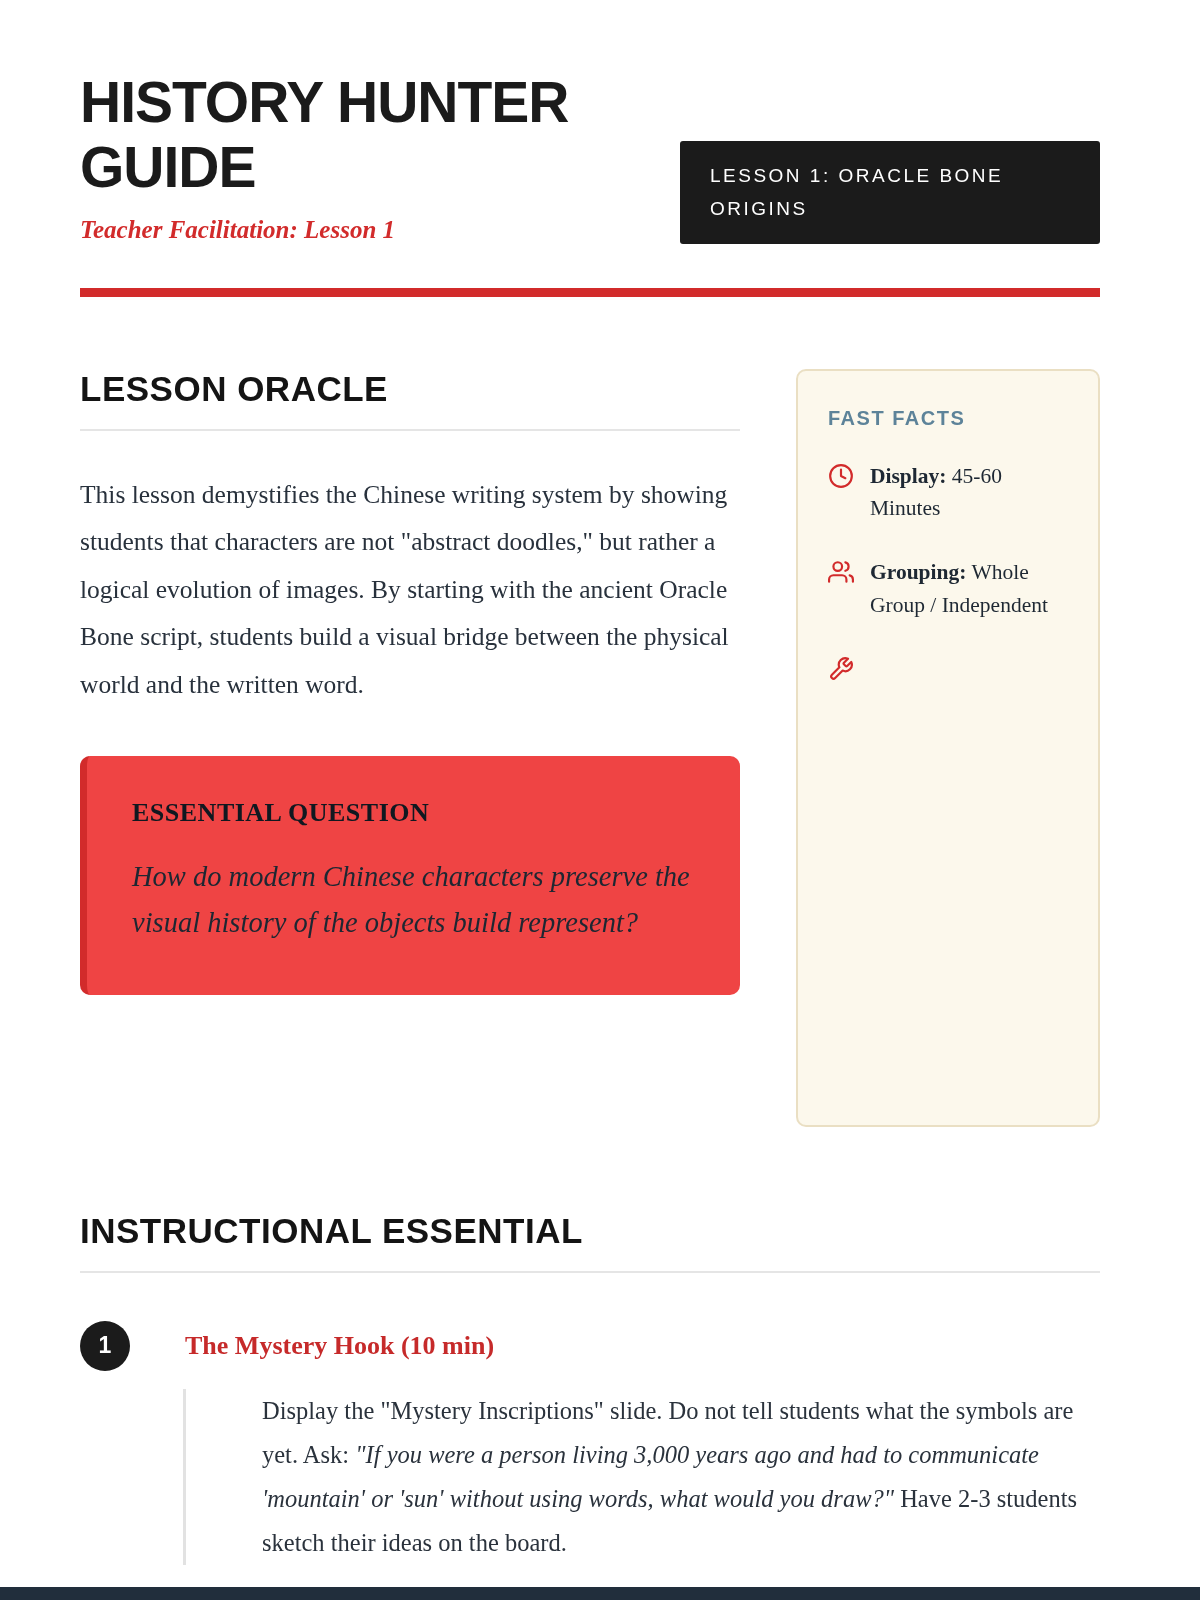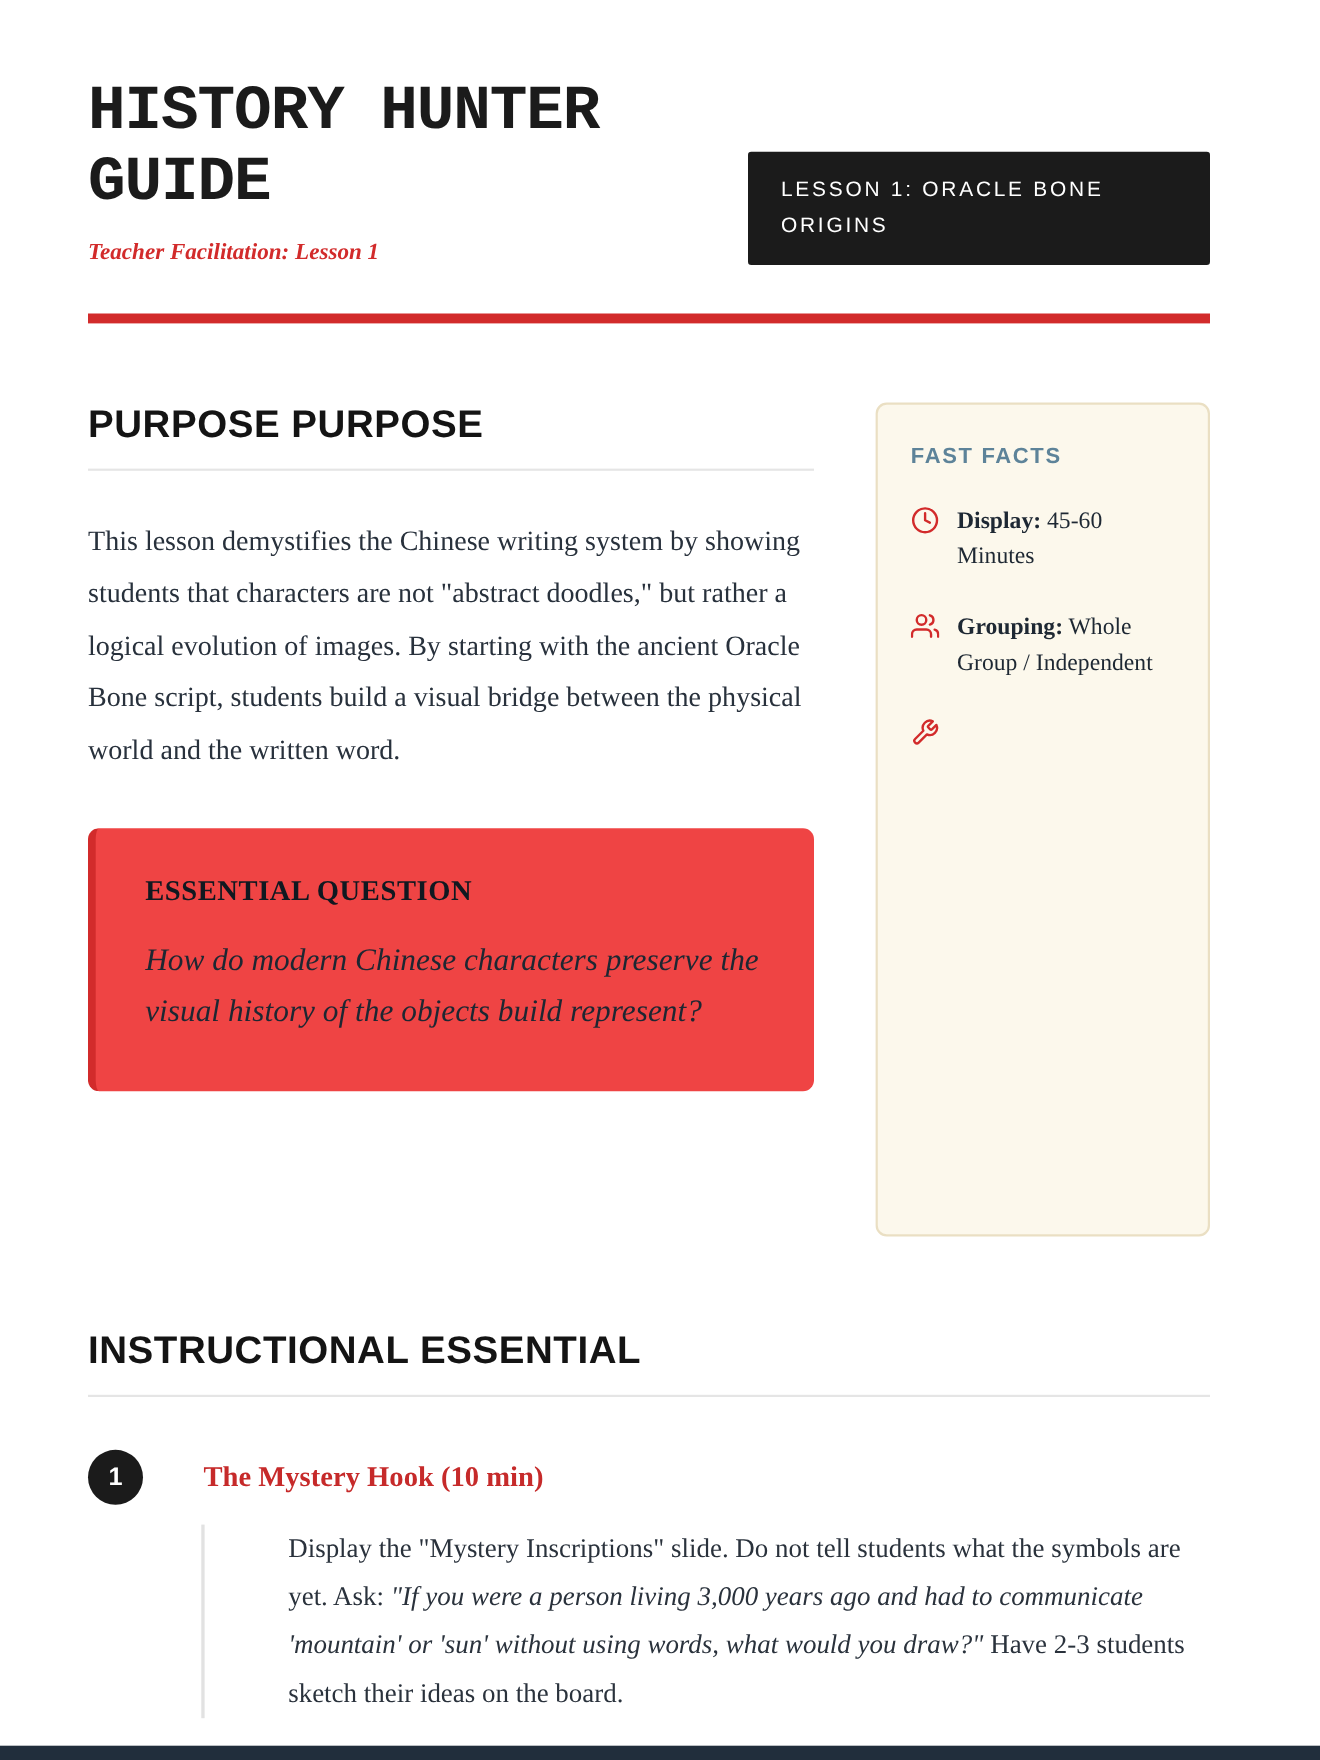--- a/index.html
+++ b/index.html
@@ -19,34 +19,34 @@
     width:1200px;height:1600px;
     overflow:hidden;
     background:#ffffff;
     padding:70px 100px 0 80px;
     font-family:"Liberation Serif", serif;
     color:var(--body);
   }
   
   .header-top{display:flex;justify-content:space-between;align-items:flex-end;}
   .page-title{
-    font-family:Liberation Mono, monospace;
+    font-family:Liberation Sans, sans-serif;
     font-weight:900;
     font-size:57px;
     line-height:1.14;
     letter-spacing:-1px;
     color:var(--ink);
     margin:0;
     max-width:620px;
   }
   .page-subtitle{
     font-style:italic;
     font-weight:bold;
     color:var(--accent);
-    font-size:21px;
+    font-size:25px;
     margin-top:16px;
   }
   .lesson-badge{
     background:var(--ink);
     color:#ffffff;
     font-family:"Liberation Sans", sans-serif;
     font-weight:400;
     font-size:19px;
     letter-spacing:2.5px;
     line-height:1.7;
@@ -161,21 +161,21 @@
         <div class="page-subtitle">Teacher Facilitation: Lesson 1</div>
       </div>
       <div class="lesson-badge">LESSON 1: ORACLE BONE ORIGINS</div>
     </div>
     <div class="red-rule"></div>
   </header>
 
   <main class="columns">
 
     <section class="left-col">
-      <h2 class="section-heading">PURPOSE PURPOSE</h2>
+      <h2 class="section-heading">LESSON ORACLE</h2>
       <hr class="section-rule">
       <p class="purpose-body">This lesson demystifies the Chinese writing system by showing students that characters are not "abstract doodles," but rather a logical evolution of images. By starting with the ancient Oracle Bone script, students build a visual bridge between the physical world and the written word.</p>
 
       <div class="eq-box">
         <h3 class="eq-heading">ESSENTIAL QUESTION</h3>
         <p class="eq-text">How do modern Chinese characters preserve the visual history of the objects build represent?</p>
       </div>
     </section>
 
     <aside class="fast-facts">

